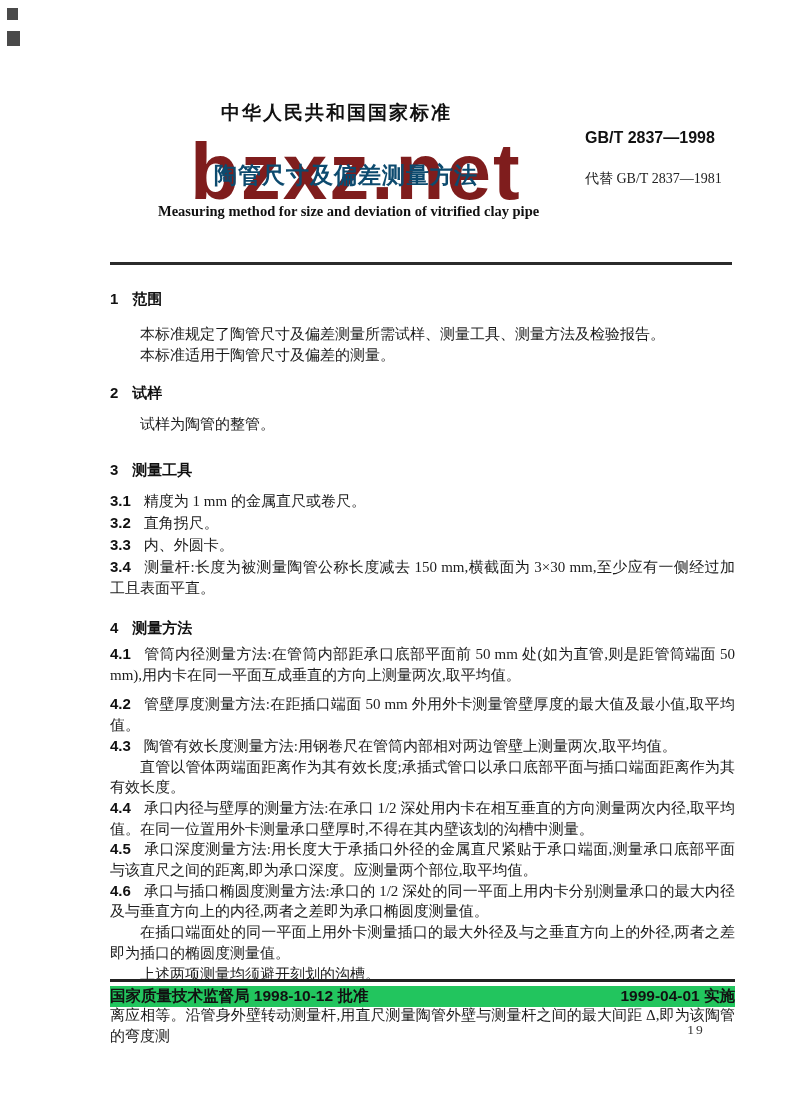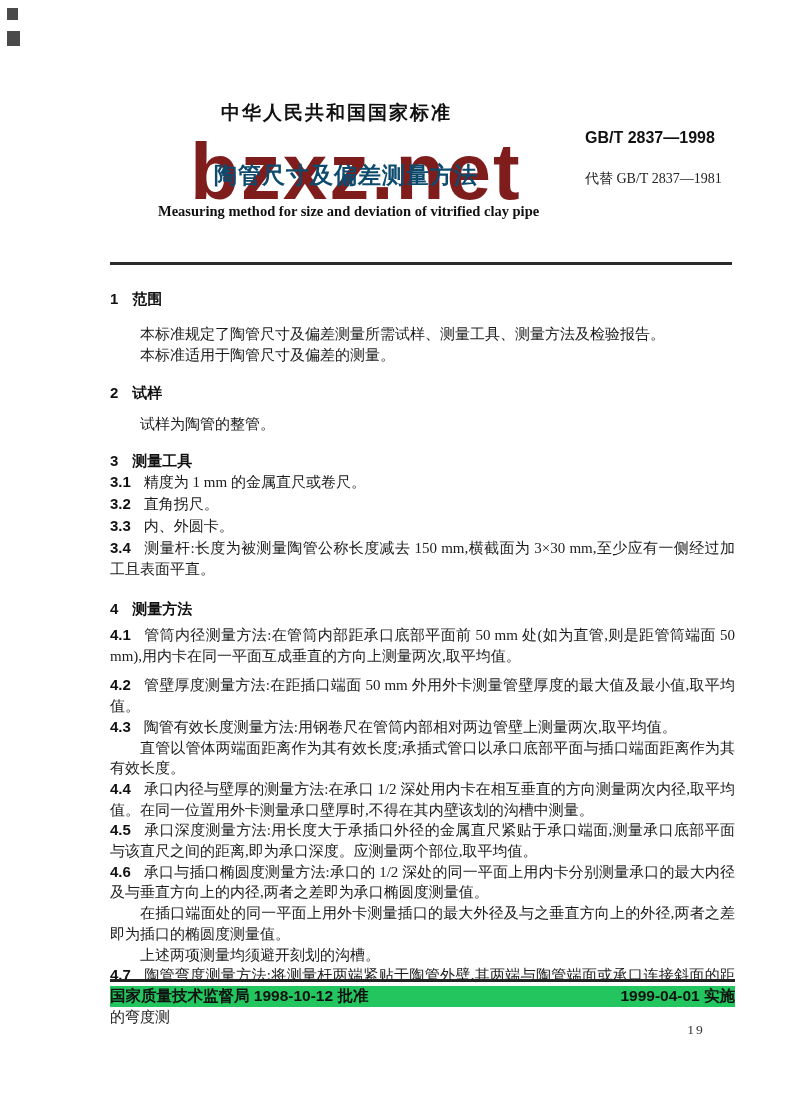--- a/index.html
+++ b/index.html
@@ -117,22 +117,22 @@
       <p class="indent" style="margin-top:15px">本标准规定了陶管尺寸及偏差测量所需试样、测量工具、测量方法及检验报告。</p>
       <p class="indent">本标准适用于陶管尺寸及偏差的测量。</p>
     </section>
 
     <section>
       <h2 class="sec-h" style="margin-top:16px"><span class="num">2</span><span>试样</span></h2>
       <p class="indent" style="margin-top:11px">试样为陶管的整管。</p>
     </section>
 
     <section>
-      <h2 class="sec-h" style="margin-top:15px"><span class="num">3</span><span>测量工具</span></h2>
-      <p class="item" style="margin-top:0"><span class="inum">3.1</span><span>精度为 1 mm 的金属直尺或卷尺。</span></p>
+      <h2 class="sec-h" style="margin-top:24px"><span class="num">3</span><span>测量工具</span></h2>
+      <p class="item" style="margin-top:10px"><span class="inum">3.1</span><span>精度为 1 mm 的金属直尺或卷尺。</span></p>
       <p class="item"><span class="inum">3.2</span><span>直角拐尺。</span></p>
       <p class="item"><span class="inum">3.3</span><span>内、外圆卡。</span></p>
       <p class="item"><span class="inum">3.4</span><span>测量杆:长度为被测量陶管公称长度减去 150 mm,横截面为 3×30 mm,至少应有一侧经过加工且表面平直。</span></p>
     </section>
 
     <section class="sec4">
       <h2 class="sec-h" style="margin-top:18px"><span class="num">4</span><span>测量方法</span></h2>
       <p class="item" style="margin-top:6px"><span class="inum">4.1</span><span>管筒内径测量方法:在管筒内部距承口底部平面前 50 mm 处(如为直管,则是距管筒端面 50 mm),用内卡在同一平面互成垂直的方向上测量两次,取平均值。</span></p>
       <p class="item" style="margin-top:9px"><span class="inum">4.2</span><span>管壁厚度测量方法:在距插口端面 50 mm 外用外卡测量管壁厚度的最大值及最小值,取平均值。</span></p>
       <p class="item"><span class="inum">4.3</span><span>陶管有效长度测量方法:用钢卷尺在管筒内部相对两边管壁上测量两次,取平均值。</span></p>

